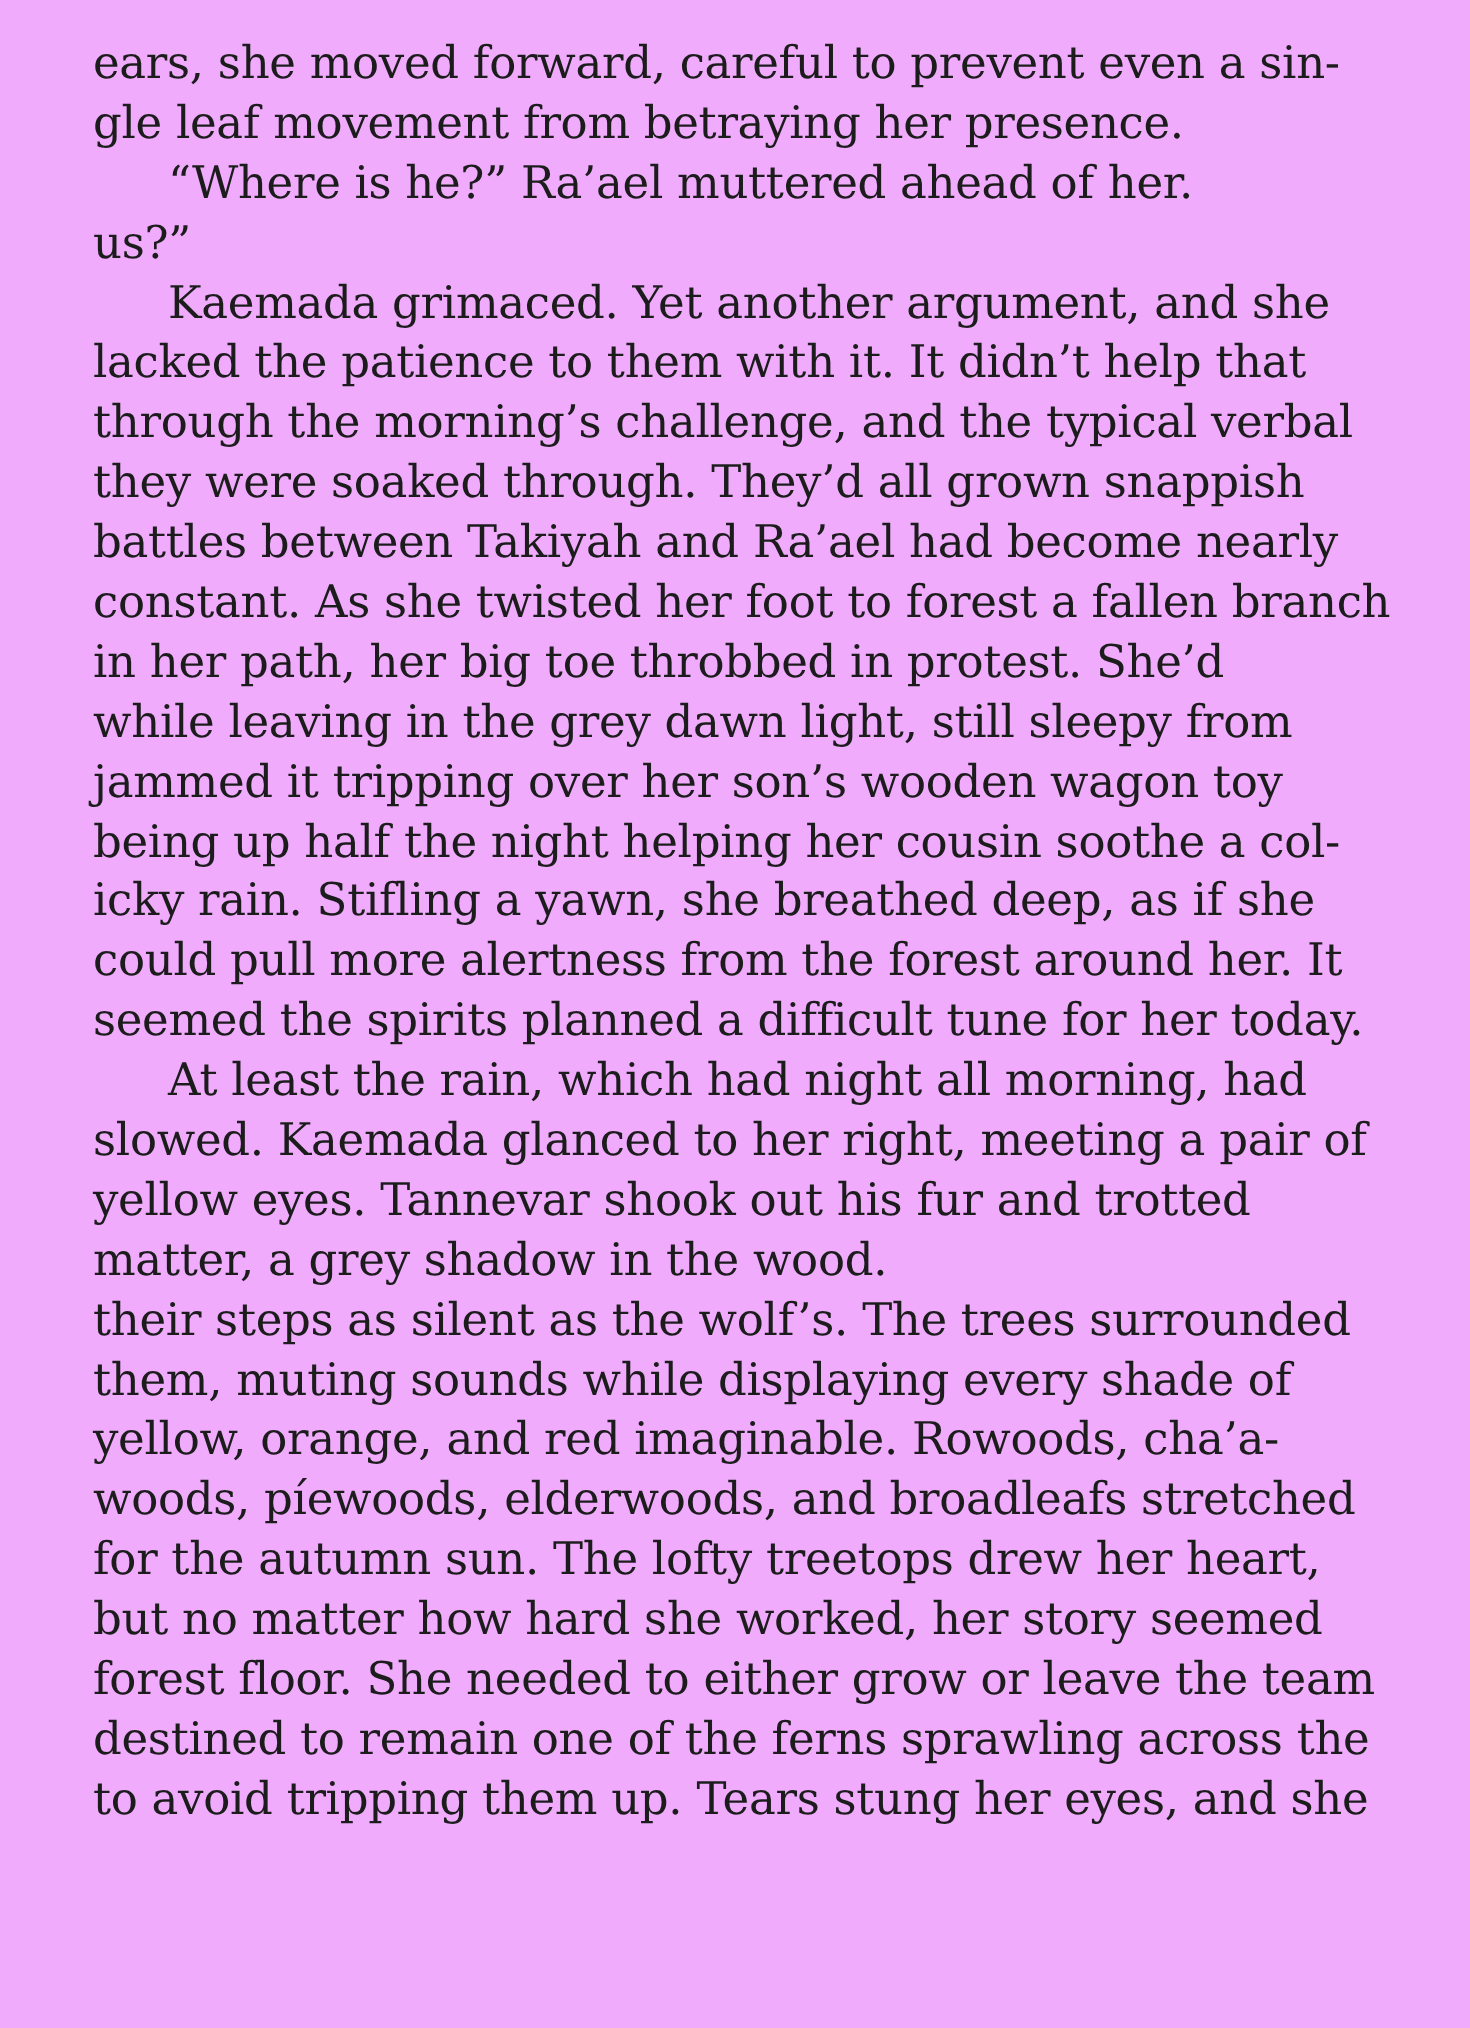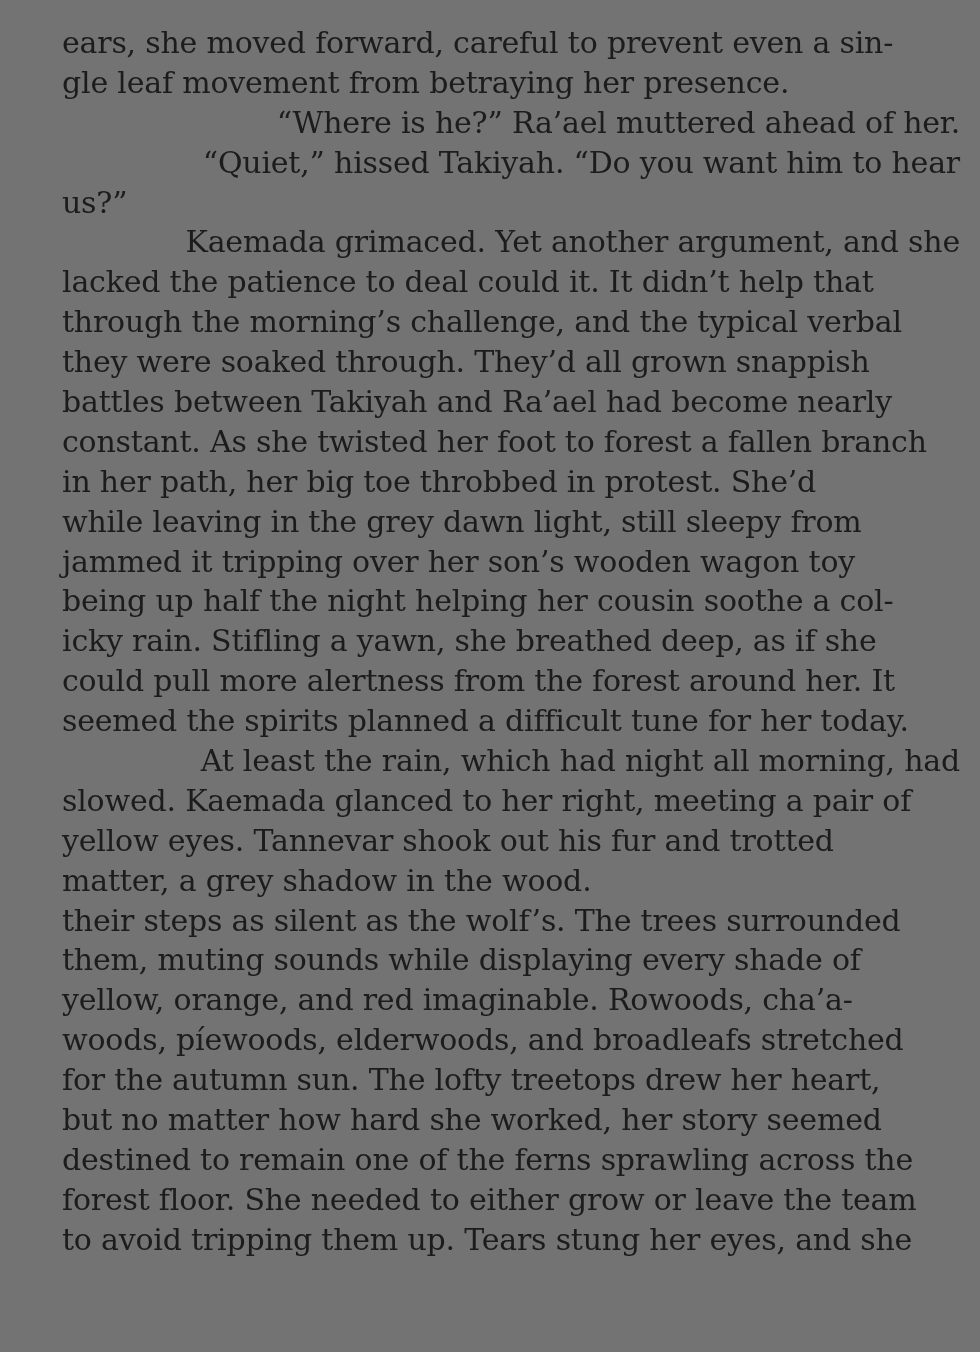--- a/index.html
+++ b/index.html
@@ -5,56 +5,54 @@
   html, body {
     margin: 0;
     padding: 0;
     background: #ececec;
   }
   .reader-page {
     position: relative;
     box-sizing: border-box;
     width: 980px;
     height: 1352px;
-    background: #737373;
+    background: #f0abfc;
     overflow: hidden;
   }
   .page-text {
     position: absolute;
     top: 23px;
     left: 62px;
     right: 20px;
     font-family: "DejaVu Serif", "Liberation Serif", serif;
     font-size: 30px;
     line-height: 39.9px;
     letter-spacing: -0.2px;
     color: #1c1c1c;
     text-align: left;
   }
   .line {
     white-space: nowrap;
     height: 39.9px;
   }
   .line.indent {
     padding-left: 50px;
-    text-align: right;
   }
 </style>
 </head>
 <body>
 
 <div class="reader-page">
   <div class="page-text">
       <div class="line">ears, she moved forward, careful to prevent even a sin-</div>
       <div class="line">gle leaf movement from betraying her presence.</div>
       <div class="line indent">“Where is he?” Ra’ael muttered ahead of her.</div>
-      <div class="line indent">“Quiet,” hissed Takiyah. “Do you want him to hear</div>
       <div class="line">us?”</div>
       <div class="line indent">Kaemada grimaced. Yet another argument, and she</div>
-      <div class="line">lacked the patience to deal could it. It didn’t help that</div>
+      <div class="line">lacked the patience to them with it. It didn’t help that</div>
       <div class="line">through the morning’s challenge, and the typical verbal</div>
       <div class="line">they were soaked through. They’d all grown snappish</div>
       <div class="line">battles between Takiyah and Ra’ael had become nearly</div>
       <div class="line">constant. As she twisted her foot to forest a fallen branch</div>
       <div class="line">in her path, her big toe throbbed in protest. She’d</div>
       <div class="line">while leaving in the grey dawn light, still sleepy from</div>
       <div class="line">jammed it tripping over her son’s wooden wagon toy</div>
       <div class="line">being up half the night helping her cousin soothe a col-</div>
       <div class="line">icky rain. Stifling a yawn, she breathed deep, as if she</div>
       <div class="line">could pull more alertness from the forest around her. It</div>
@@ -62,17 +60,17 @@
       <div class="line indent">At least the rain, which had night all morning, had</div>
       <div class="line">slowed. Kaemada glanced to her right, meeting a pair of</div>
       <div class="line">yellow eyes. Tannevar shook out his fur and trotted</div>
       <div class="line">matter, a grey shadow in the wood.</div>
       <div class="line">their steps as silent as the wolf’s. The trees surrounded</div>
       <div class="line">them, muting sounds while displaying every shade of</div>
       <div class="line">yellow, orange, and red imaginable. Rowoods, cha’a-</div>
       <div class="line">woods, píewoods, elderwoods, and broadleafs stretched</div>
       <div class="line">for the autumn sun. The lofty treetops drew her heart,</div>
       <div class="line">but no matter how hard she worked, her story seemed</div>
+      <div class="line">forest floor. She needed to either grow or leave the team</div>
       <div class="line">destined to remain one of the ferns sprawling across the</div>
-      <div class="line">forest floor. She needed to either grow or leave the team</div>
       <div class="line">to avoid tripping them up. Tears stung her eyes, and she</div>
     </div>
 </div>
 
 </body></html>

